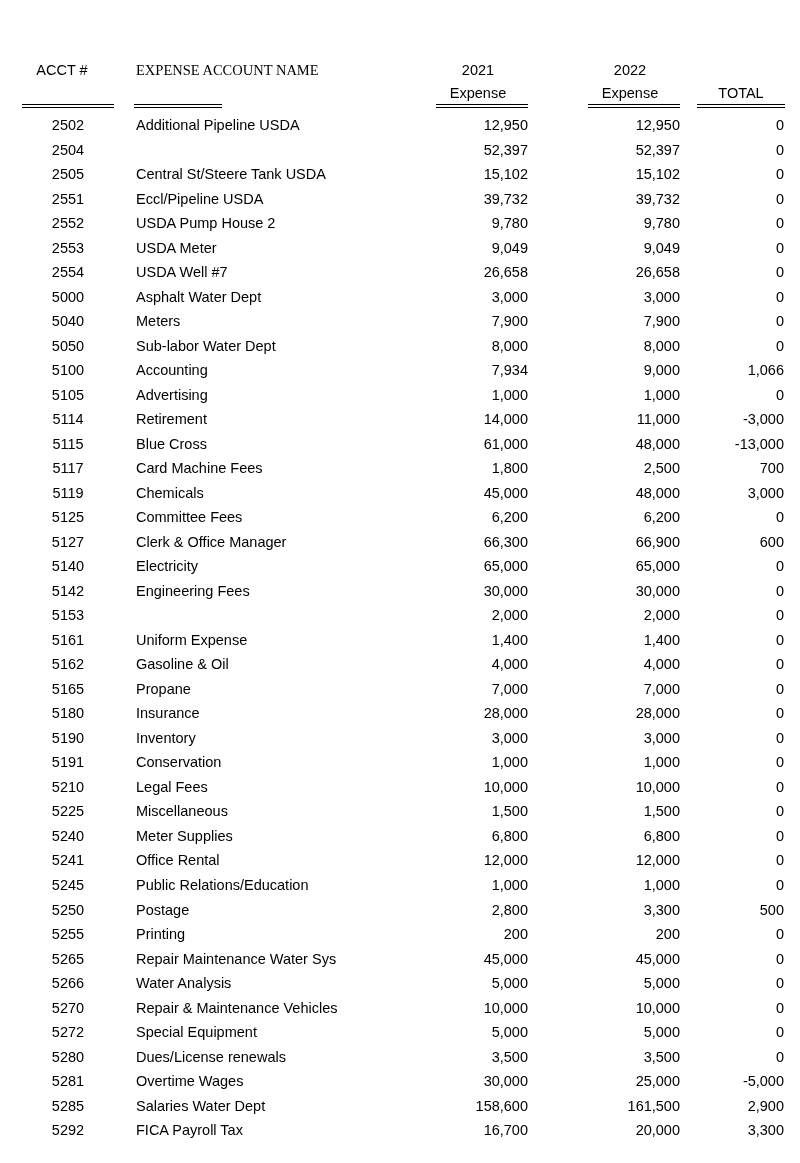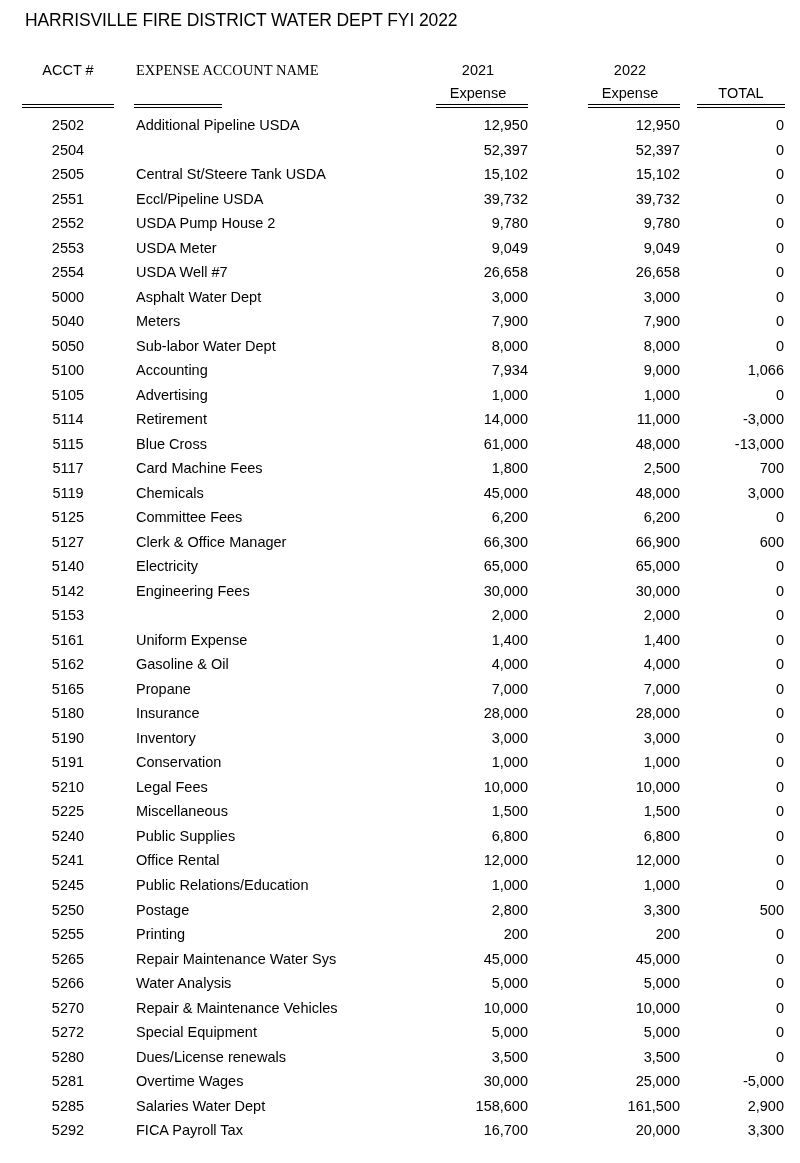--- a/index.html
+++ b/index.html
@@ -41,21 +41,21 @@
     top: 58px;
     width: 800px;
     height: 55px;
   }
   .hdr {
     position: absolute;
     font-size: 14.5px;
     white-space: nowrap;
     color: #000;
   }
-  .hdr-acct   { left: 22px;  width: 92px;  text-align: center; top: 4px; }
+  .hdr-acct   { left: 16px;  width: 92px;  text-align: center; top: 4px; }
   .hdr-name   { left: 136px; top: 4px; text-align: left; font-family: Liberation Serif, serif; }
   .hdr-y2021  { left: 428px; width: 100px; text-align: center; top: 4px; }
   .hdr-y2022  { left: 580px; width: 100px; text-align: center; top: 4px; }
   .hdr-exp1   { left: 428px; width: 100px; text-align: center; top: 27px; }
   .hdr-exp2   { left: 580px; width: 100px; text-align: center; top: 27px; }
   .hdr-total  { left: 697px; width: 88px;  text-align: center; top: 27px; }
 
   
   .rule {
     position: absolute;
@@ -93,21 +93,20 @@
   .c-name  { left: 136px; text-align: left; }
   .c-2021  { left: 400px; width: 128px; text-align: right; }
   .c-2022  { left: 552px; width: 128px; text-align: right; }
   .c-total { left: 666px; width: 118px; text-align: right; }
 </style>
 </head>
 <body>
 
 <div id="sheet">
 
-  <div class="doc-title">HARRISVILLE FIRE DISTRICT WATER DEPT FYI 2022</div>
 
   <div class="header-area">
     <div class="hdr hdr-acct">ACCT #</div>
     <div class="hdr hdr-name">EXPENSE ACCOUNT NAME</div>
     <div class="hdr hdr-y2021">2021</div>
     <div class="hdr hdr-y2022">2022</div>
     <div class="hdr hdr-exp1">Expense</div>
     <div class="hdr hdr-exp2">Expense</div>
     <div class="hdr hdr-total">TOTAL</div>
   </div>
@@ -315,21 +314,21 @@
       </div>
       <div class="row">
         <div class="cell c-acct">5225</div>
         <div class="cell c-name">Miscellaneous</div>
         <div class="cell c-2021">1,500</div>
         <div class="cell c-2022">1,500</div>
         <div class="cell c-total">0</div>
       </div>
       <div class="row">
         <div class="cell c-acct">5240</div>
-        <div class="cell c-name">Public Supplies</div>
+        <div class="cell c-name">Meter Supplies</div>
         <div class="cell c-2021">6,800</div>
         <div class="cell c-2022">6,800</div>
         <div class="cell c-total">0</div>
       </div>
       <div class="row">
         <div class="cell c-acct">5241</div>
         <div class="cell c-name">Office Rental</div>
         <div class="cell c-2021">12,000</div>
         <div class="cell c-2022">12,000</div>
         <div class="cell c-total">0</div>

